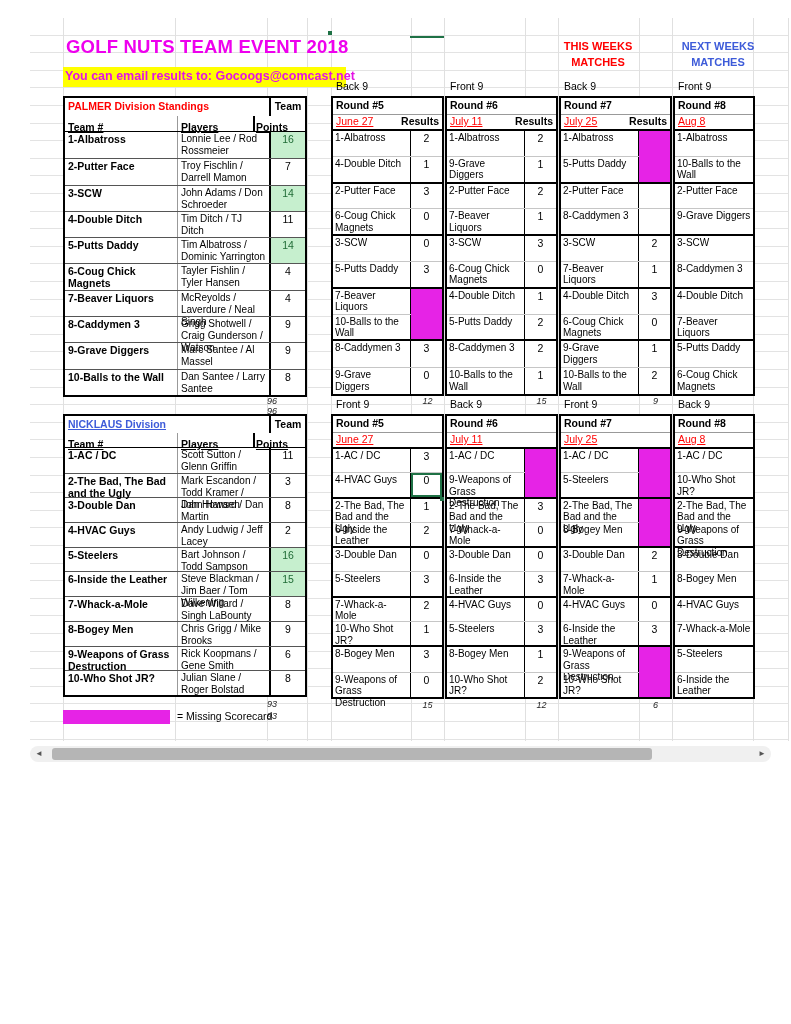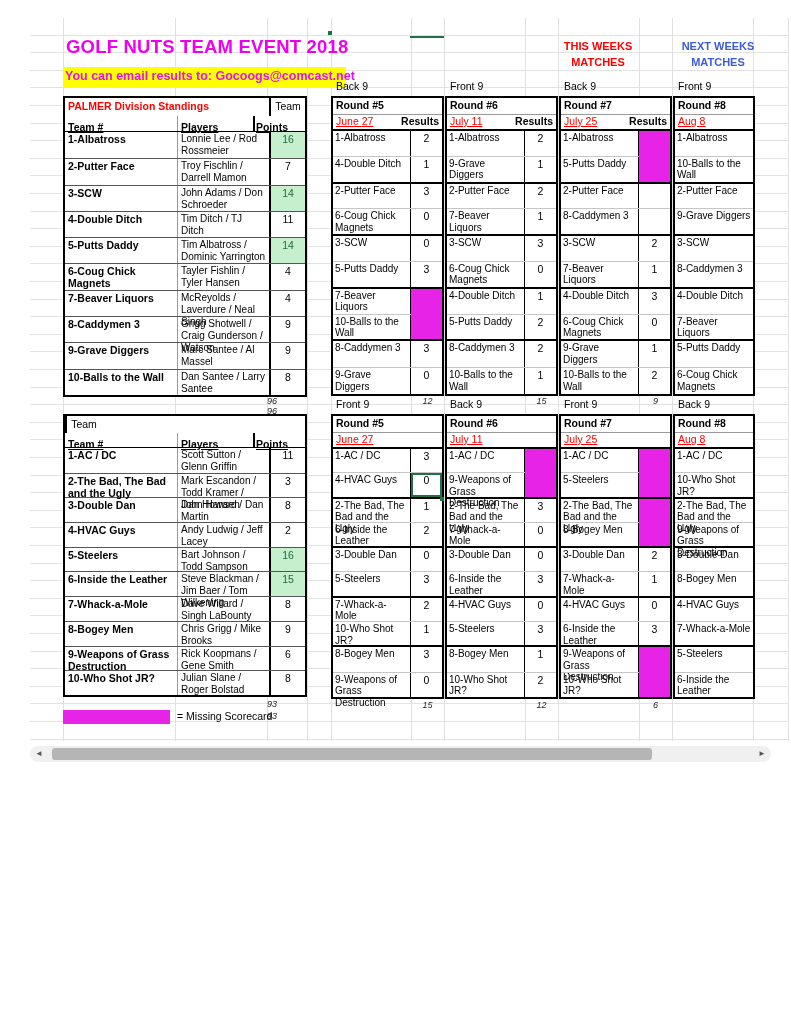--- a/index.html
+++ b/index.html
@@ -15,21 +15,21 @@
 .weeks.red{color:#ff0000;left:538px;top:38px}
 .weeks.blue{color:#3d5bd9;left:658px;top:38px}
 .ninelbl{position:absolute;font-size:10.5px;height:14px}
 .smalltot{position:absolute;font-size:9px;font-style:italic;color:#222;text-align:center;width:33px}
 .sidetot{position:absolute;width:38px;text-align:left;font-size:9px;font-style:italic;color:#222;padding-right:6px}
 
 .standings{position:absolute;width:244px;background:#fff;border:2px solid #000}
 .std-hdr1{display:flex;height:18px}
 .std-hdr1 .h-label{width:204px;font-size:10.5px;font-weight:bold;color:#ff0000;padding:2px 3px;white-space:nowrap}
 .std-hdr1 .h-label.blue{color:#3d5bd9;text-decoration:underline}
-.std-hdr1 .h-pts{width:36px;border-left:2px solid #000;text-align:center;font-weight:normal;font-size:10.5px;padding-top:2px}
+.std-hdr1 .h-pts{width:36px;border-left:2px solid #000;text-align:center;font-weight:bold;font-size:10.5px;padding-top:2px}
 .std-hdr2{display:flex;height:16px;border-bottom:1px solid #000}
 .std-hdr2 .h-team{width:112px;padding:1px 3px}
 .std-hdr2 .h-players{width:76px;padding:1px 3px;border-left:1px solid #999}
 .std-hdr2 .h-ptslbl{width:36px;border-left:2px solid #000;text-align:center;padding-top:1px}
 .std-hdr2 span{font-size:10.5px;font-weight:bold;text-decoration:underline}
 .std-row{display:flex}
 .std-row + .std-row{border-top:1px solid #555}
 .p .std-row{height:26.3px}
 .n .std-row{height:24.7px}
 .c-name{width:112px;padding:1px 3px;font-size:10.5px;font-weight:bold;line-height:12px}
@@ -447,20 +447,21 @@
     </div>
 </div>
 
 <div class="ninelbl" style="left:336px;top:398px">Front 9</div>
 <div class="ninelbl" style="left:450px;top:398px">Back 9</div>
 <div class="ninelbl" style="left:564px;top:398px">Front 9</div>
 <div class="ninelbl" style="left:678px;top:398px">Back 9</div>
 
 <div class="standings n" style="left:63px;top:414px">
   <div class="std-hdr1" style="height:17px">
+    <div class="h-label blue">NICKLAUS Division</div>
     <div class="h-pts">Team</div>
   </div>
   <div class="std-hdr2" style="height:15px">
     <div class="h-team"><span>Team #</span></div>
     <div class="h-players"><span>Players</span></div>
     <div class="h-ptslbl"><span>Points</span></div>
   </div>
   <div>
 
       <div class="std-row">

